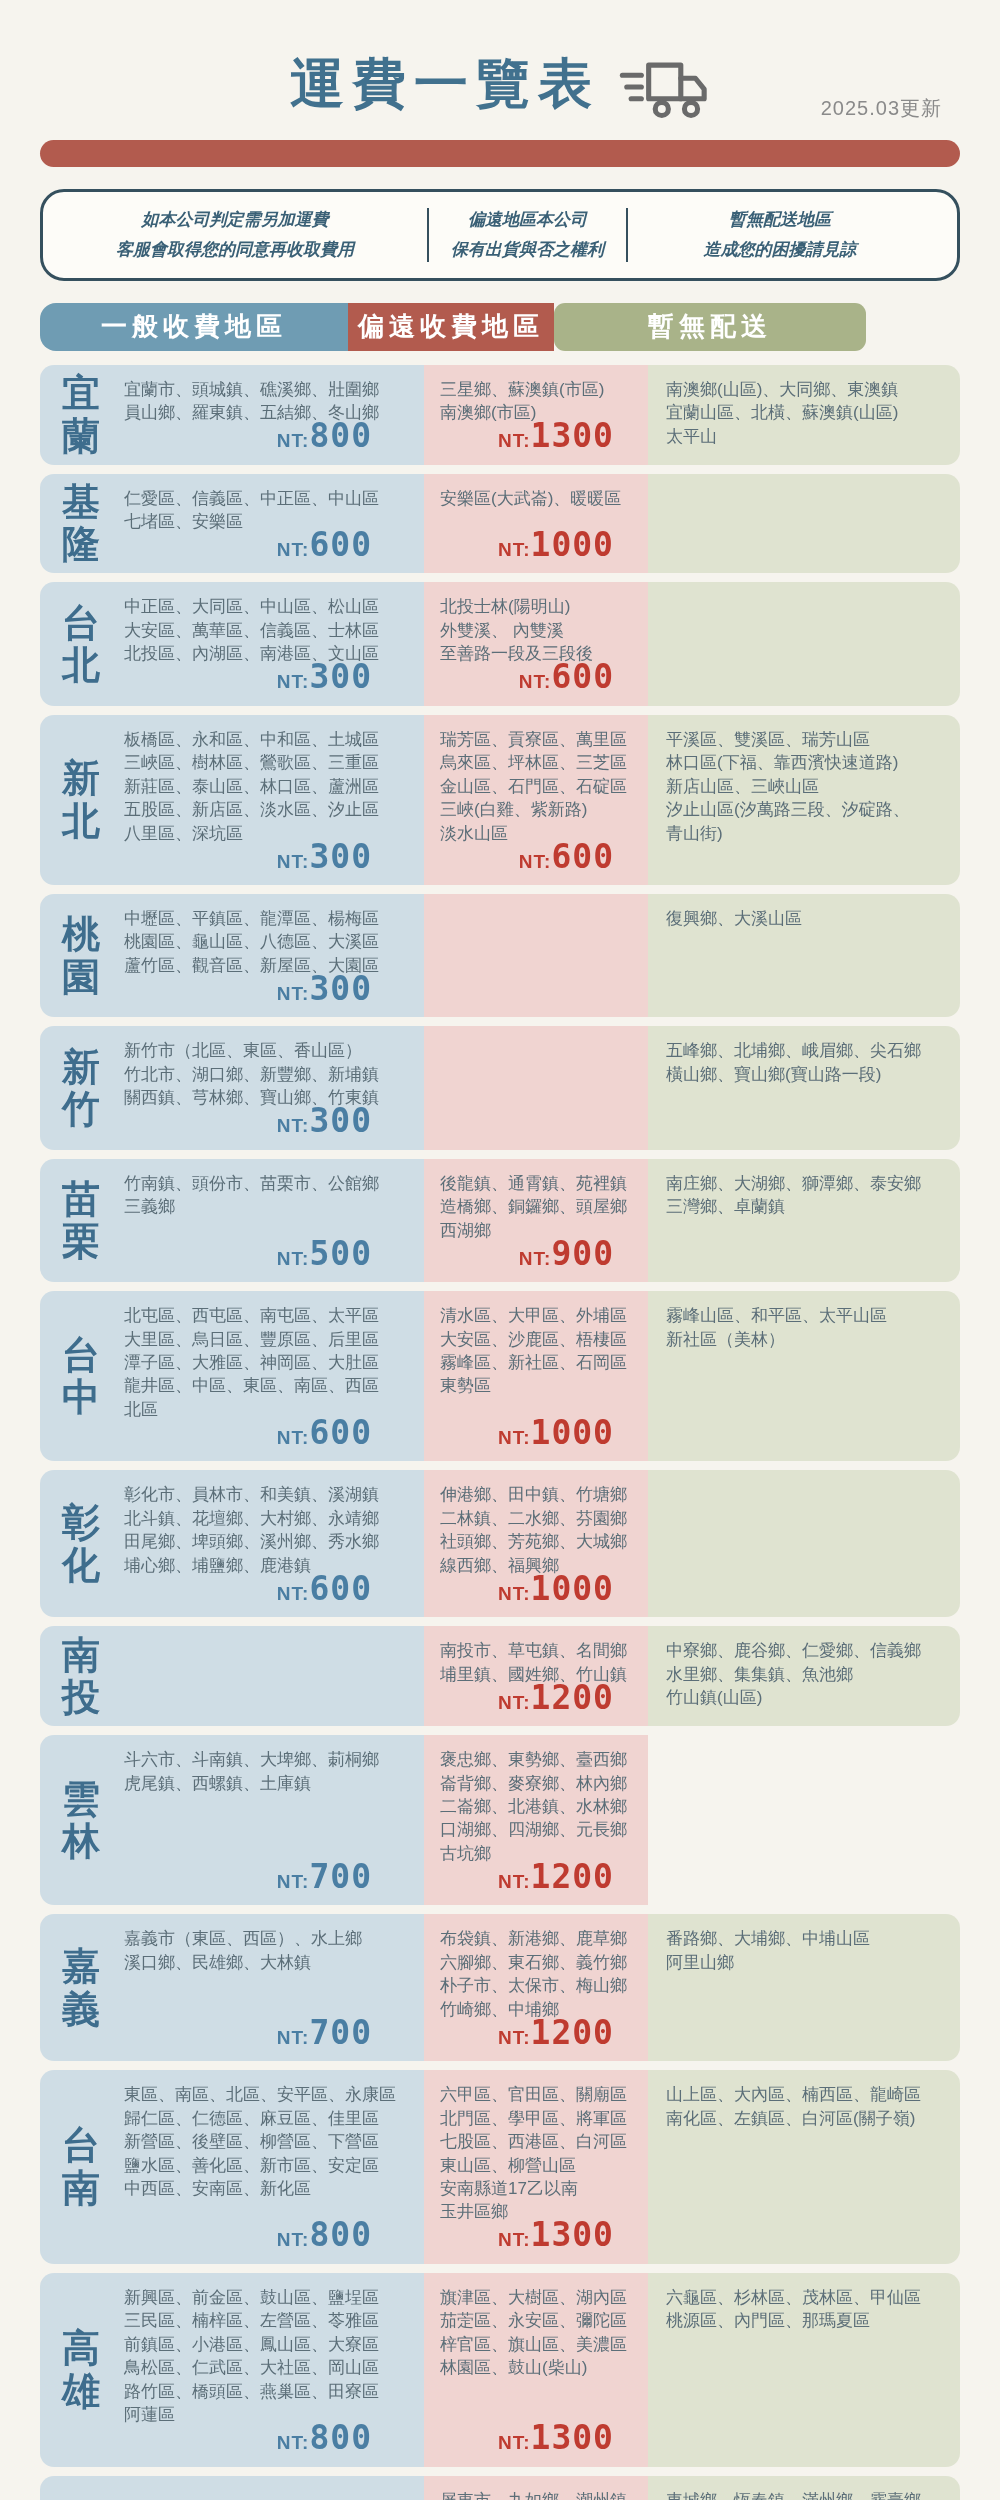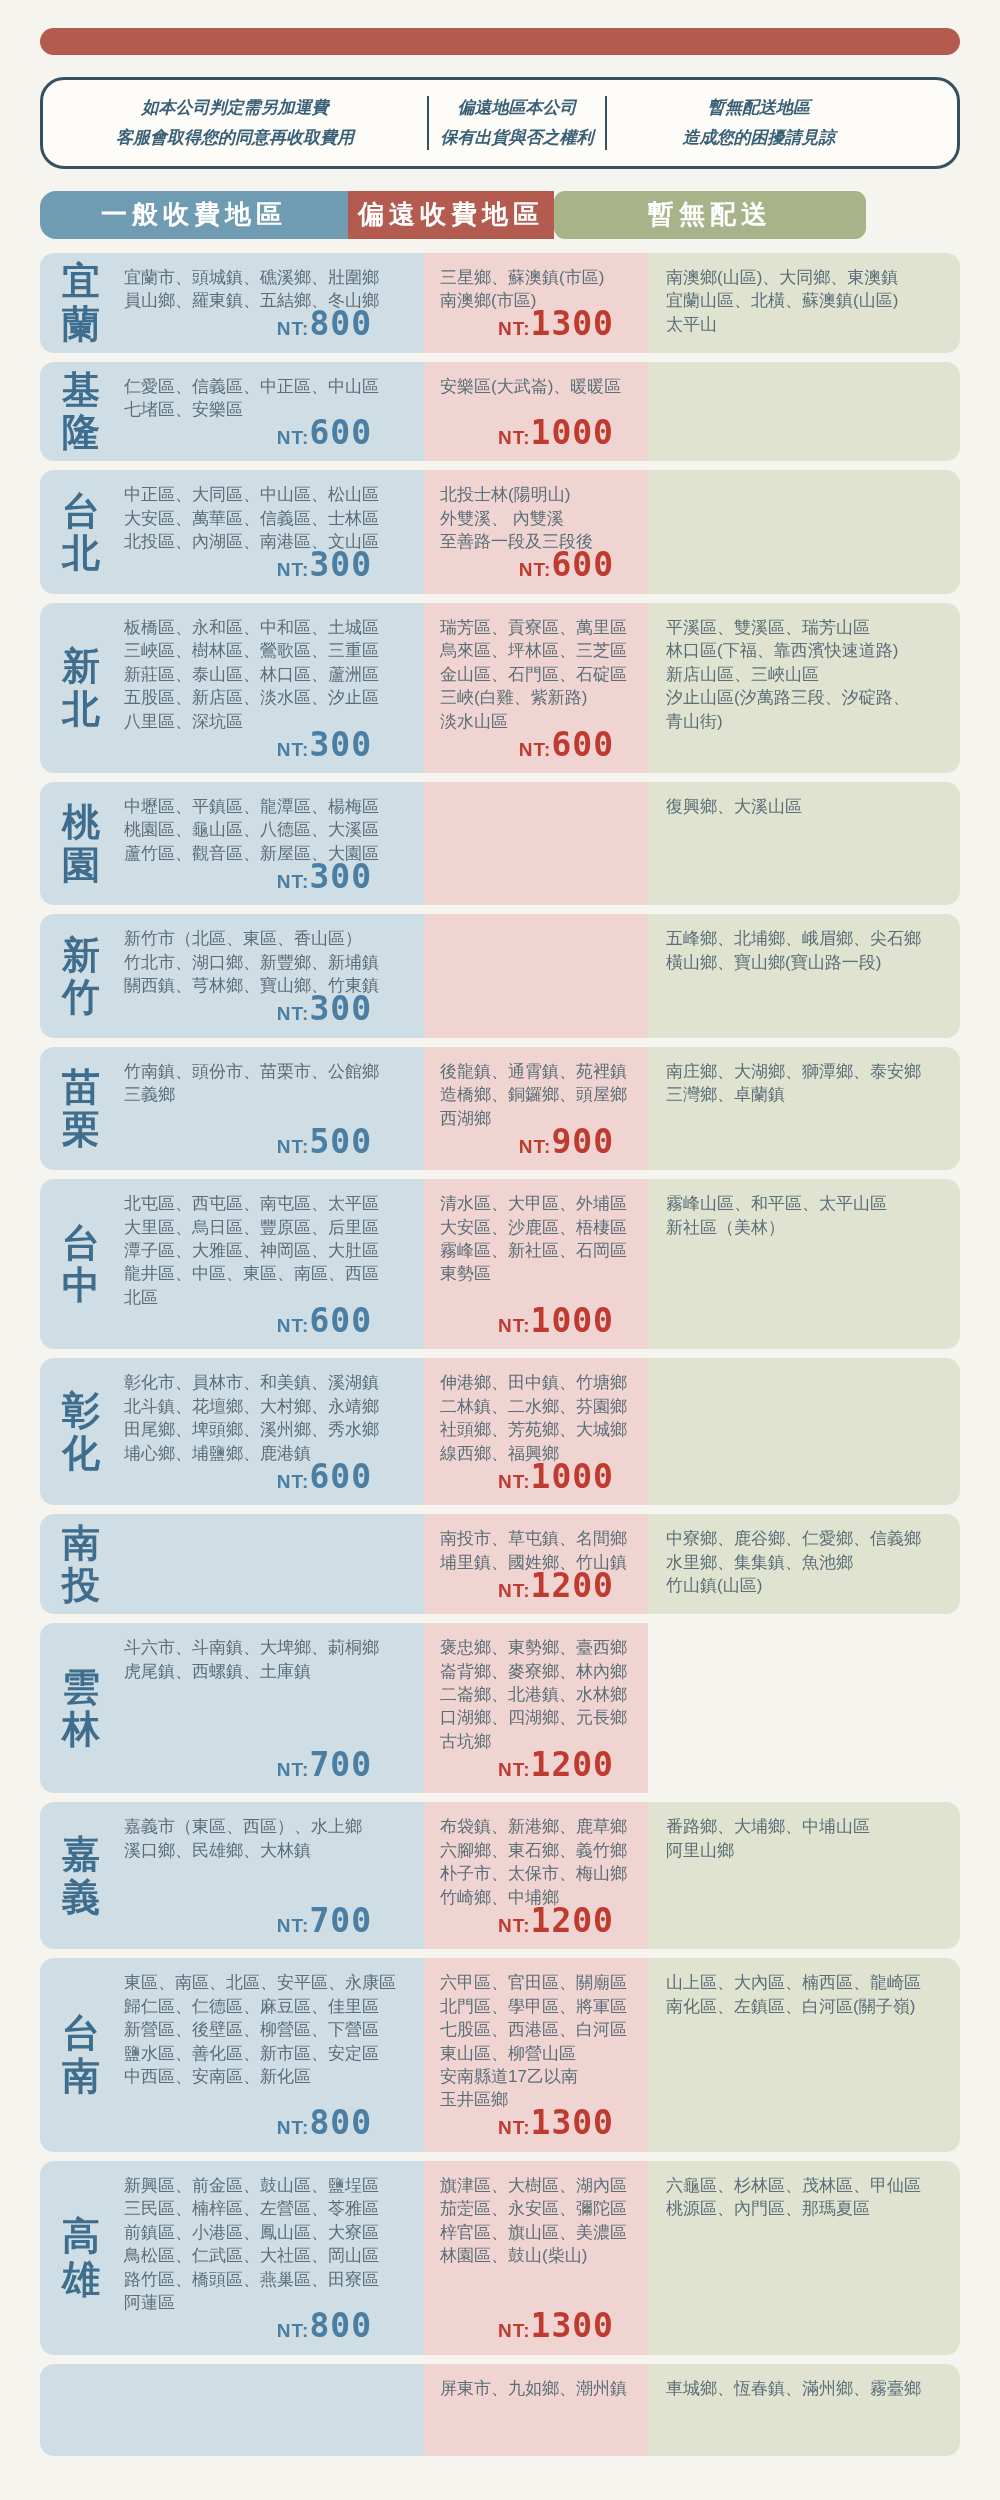--- a/index.html
+++ b/index.html
@@ -46,21 +46,21 @@
   
   .notice{
     border:3px solid var(--notice_border);border-radius:24px;background:#fdfcf8;
     display:flex;align-items:stretch;padding:16px 0;margin-bottom:22px;
   }
   .notice-sec{
     display:flex;flex-direction:column;justify-content:center;align-items:center;
     gap:6px;font-size:17px;font-weight:bold;color:var(--notice_text);line-height:1.4;font-style:italic;
   }
   .notice-sec.s0{width:384px;}
-  .notice-sec.s1{width:180px;border-left:2px solid var(--notice_border);border-right:2px solid var(--notice_border);}
+  .notice-sec.s1{width:201px;border-left:2px solid var(--notice_border);border-right:2px solid var(--notice_border);}
   .notice-sec.s2{width:304px;}
 
   
   .col-headers{display:flex;border-radius:16px;overflow:hidden;margin-bottom:14px;}
   .col-head{
     height:48px;display:flex;align-items:center;justify-content:center;
     color:#fff;font-size:26px;font-weight:bold;letter-spacing:5px;
   }
   .col-head.c0{width:308px;background:var(--general_header);}
   .col-head.c1{width:206px;background:var(--remote_header);}
@@ -84,20 +84,35 @@
   .general .price{right:52px;color:var(--price_general);}
   .remote .price{right:34px;color:var(--price_remote);}
   .price .nt{font-size:19px;letter-spacing:1px;}
   .price .amount{font-size:33px;letter-spacing:1px;font-family:"DejaVu Sans Mono","Liberation Mono",monospace;font-weight:bold;}
 </style>
 </head>
 <body>
 
 <div class="page">
 
+  <div class="hdr">
+    <div class="hdr-center">
+      <div class="page-title">運費一覽表</div>
+      <svg class="truck" viewBox="0 0 126 92" fill="none" stroke="#6a6a6a" stroke-width="7" stroke-linecap="round" stroke-linejoin="round">
+        <line x1="6" y1="30" x2="32" y2="30"></line>
+        <line x1="12" y1="46" x2="32" y2="46"></line>
+        <line x1="18" y1="62" x2="32" y2="62"></line>
+        <path d="M42 16 h44 v46 h-44 z"></path>
+        <path d="M86 34 h20 l12 15 v13 h-32"></path>
+        <circle cx="60" cy="76" r="9" fill="#f6f4ee"></circle>
+        <circle cx="100" cy="76" r="9" fill="#f6f4ee"></circle>
+      </svg>
+    </div>
+    <div class="update-date">2025.03更新</div>
+  </div>
 
   <div class="red-bar"></div>
 
   <div class="notice">
     <div class="notice-sec s0">
       <div>如本公司判定需另加運費</div>
       <div>客服會取得您的同意再收取費用</div>
     </div>
     <div class="notice-sec s1">
       <div>偏遠地區本公司</div>

